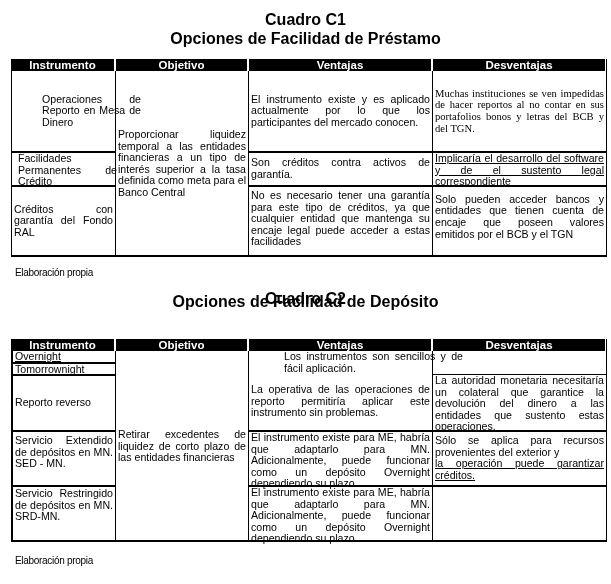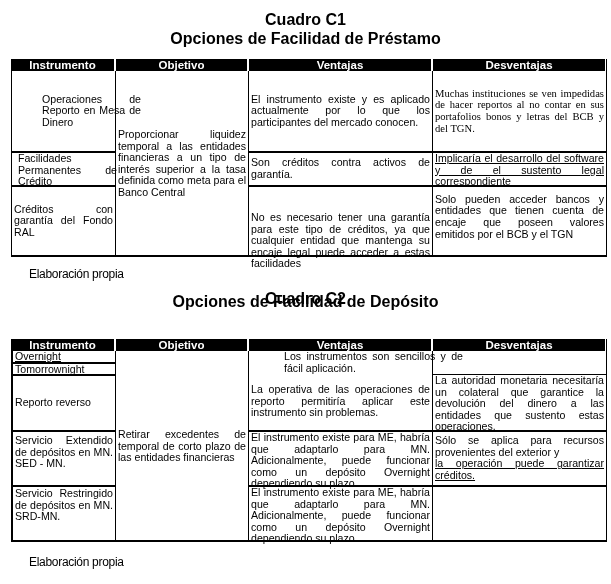--- a/index.html
+++ b/index.html
@@ -1,20 +1,20 @@
 <!DOCTYPE html>
 <html><head>
 <meta charset="utf-8">
 <style>
   html, body { margin:0; padding:0; background:#ffffff; }
   body { width:611px; height:584px; position:relative; overflow:hidden;
          font-family:"Liberation Sans", sans-serif; color:#000; }
   .title { position:absolute; left:0; width:611px; text-align:center;
            font-weight:bold; font-size:16px; line-height:16px; }
-  .caption { position:absolute; left:29px; font-size:12px; letter-spacing:-0.3px; }
+  .caption { position:absolute; left:15px; font-size:10px; letter-spacing:-0.3px; }
   .tbl { position:absolute; left:11px; width:596px; }
   .hdr { position:absolute; top:0; height:12px; background:#000; color:#fff;
          font-weight:bold; font-size:11.5px; line-height:12px; text-align:center; }
   .cell { position:absolute; box-sizing:border-box; font-size:10.6px; line-height:11.6px;
           padding:0 2px; text-align:justify; }
   .vline { position:absolute; width:1px; background:#000; }
   .vthick { width:2px; }
   .hline { position:absolute; height:2px; background:#000; }
   .hthin { height:1px; }
   .vcenter { display:flex; align-items:center; }
@@ -59,21 +59,21 @@
   <div class="cell" style="left:105px;top:70px;width:132px;height:60px;">
     <span>Proporcionar liquidez temporal a las entidades financieras a un tipo de interés superior a la tasa definida como meta para el Banco Central</span>
   </div>
 
   <div class="cell vcenter" style="left:238px;top:12px;width:183px;height:80px;">
     <span>El instrumento existe y es aplicado actualmente por lo que los participantes del mercado conocen.</span>
   </div>
   <div class="cell vcenter" style="left:238px;top:94px;width:183px;height:32px;">
     <span>Son créditos contra activos de garantía.</span>
   </div>
-  <div class="cell" style="left:238px;top:131px;width:183px;height:65px;margin-top:22px;">
+  <div class="cell" style="left:238px;top:131px;width:183px;height:65px;">
     <span>No es necesario tener una garantía para este tipo de créditos, ya que cualquier entidad que mantenga su encaje legal puede acceder a estas facilidades</span>
   </div>
 
   <div class="cell vcenter" style="left:422px;top:12px;width:173px;height:80px;font-family:Liberation Serif, serif;">
     <span>Muchas instituciones se ven impedidas de hacer reportos al no contar en sus portafolios bonos y letras del BCB y del TGN.</span>
   </div>
   <div class="cell" style="left:422px;top:94px;width:173px;height:32px;text-decoration:underline;">
     <span>Implicaría el desarrollo del software y de el sustento legal correspondiente</span>
   </div>
   <div class="cell vcenter" style="left:422px;top:128px;width:173px;height:60px;">
@@ -123,21 +123,21 @@
     <span>Reporto reverso</span>
   </div>
   <div class="cell vcenter" style="left:2px;top:93px;width:102px;height:41px;">
     <span>Servicio Extendido de depósitos en MN. SED - MN.</span>
   </div>
   <div class="cell" style="left:2px;top:149px;width:102px;height:52px;">
     <span>Servicio Restringido de depósitos en MN. SRD-MN.</span>
   </div>
 
   <div class="cell" style="left:105px;top:90px;width:132px;height:50px;">
-    <span>Retirar excedentes de temporal de corto plazo de las entidades financieras</span>
+    <span>Retirar excedentes de liquidez de corto plazo de las entidades financieras</span>
   </div>
 
   <div class="cell" style="left:238px;top:12px;width:183px;height:24px;margin-left:33px;">
     <span>Los instrumentos son sencillos y de fácil aplicación.</span>
   </div>
   <div class="cell" style="left:238px;top:45px;width:183px;height:40px;">
     <span>La operativa de las operaciones de reporto permitiría aplicar este instrumento sin problemas.</span>
   </div>
   <div class="cell" style="left:238px;top:93px;width:183px;height:53px;">
     <span>El instrumento existe para ME, habría que adaptarlo para MN. Adicionalmente, puede funcionar como un depósito Overnight dependiendo su plazo.</span>

